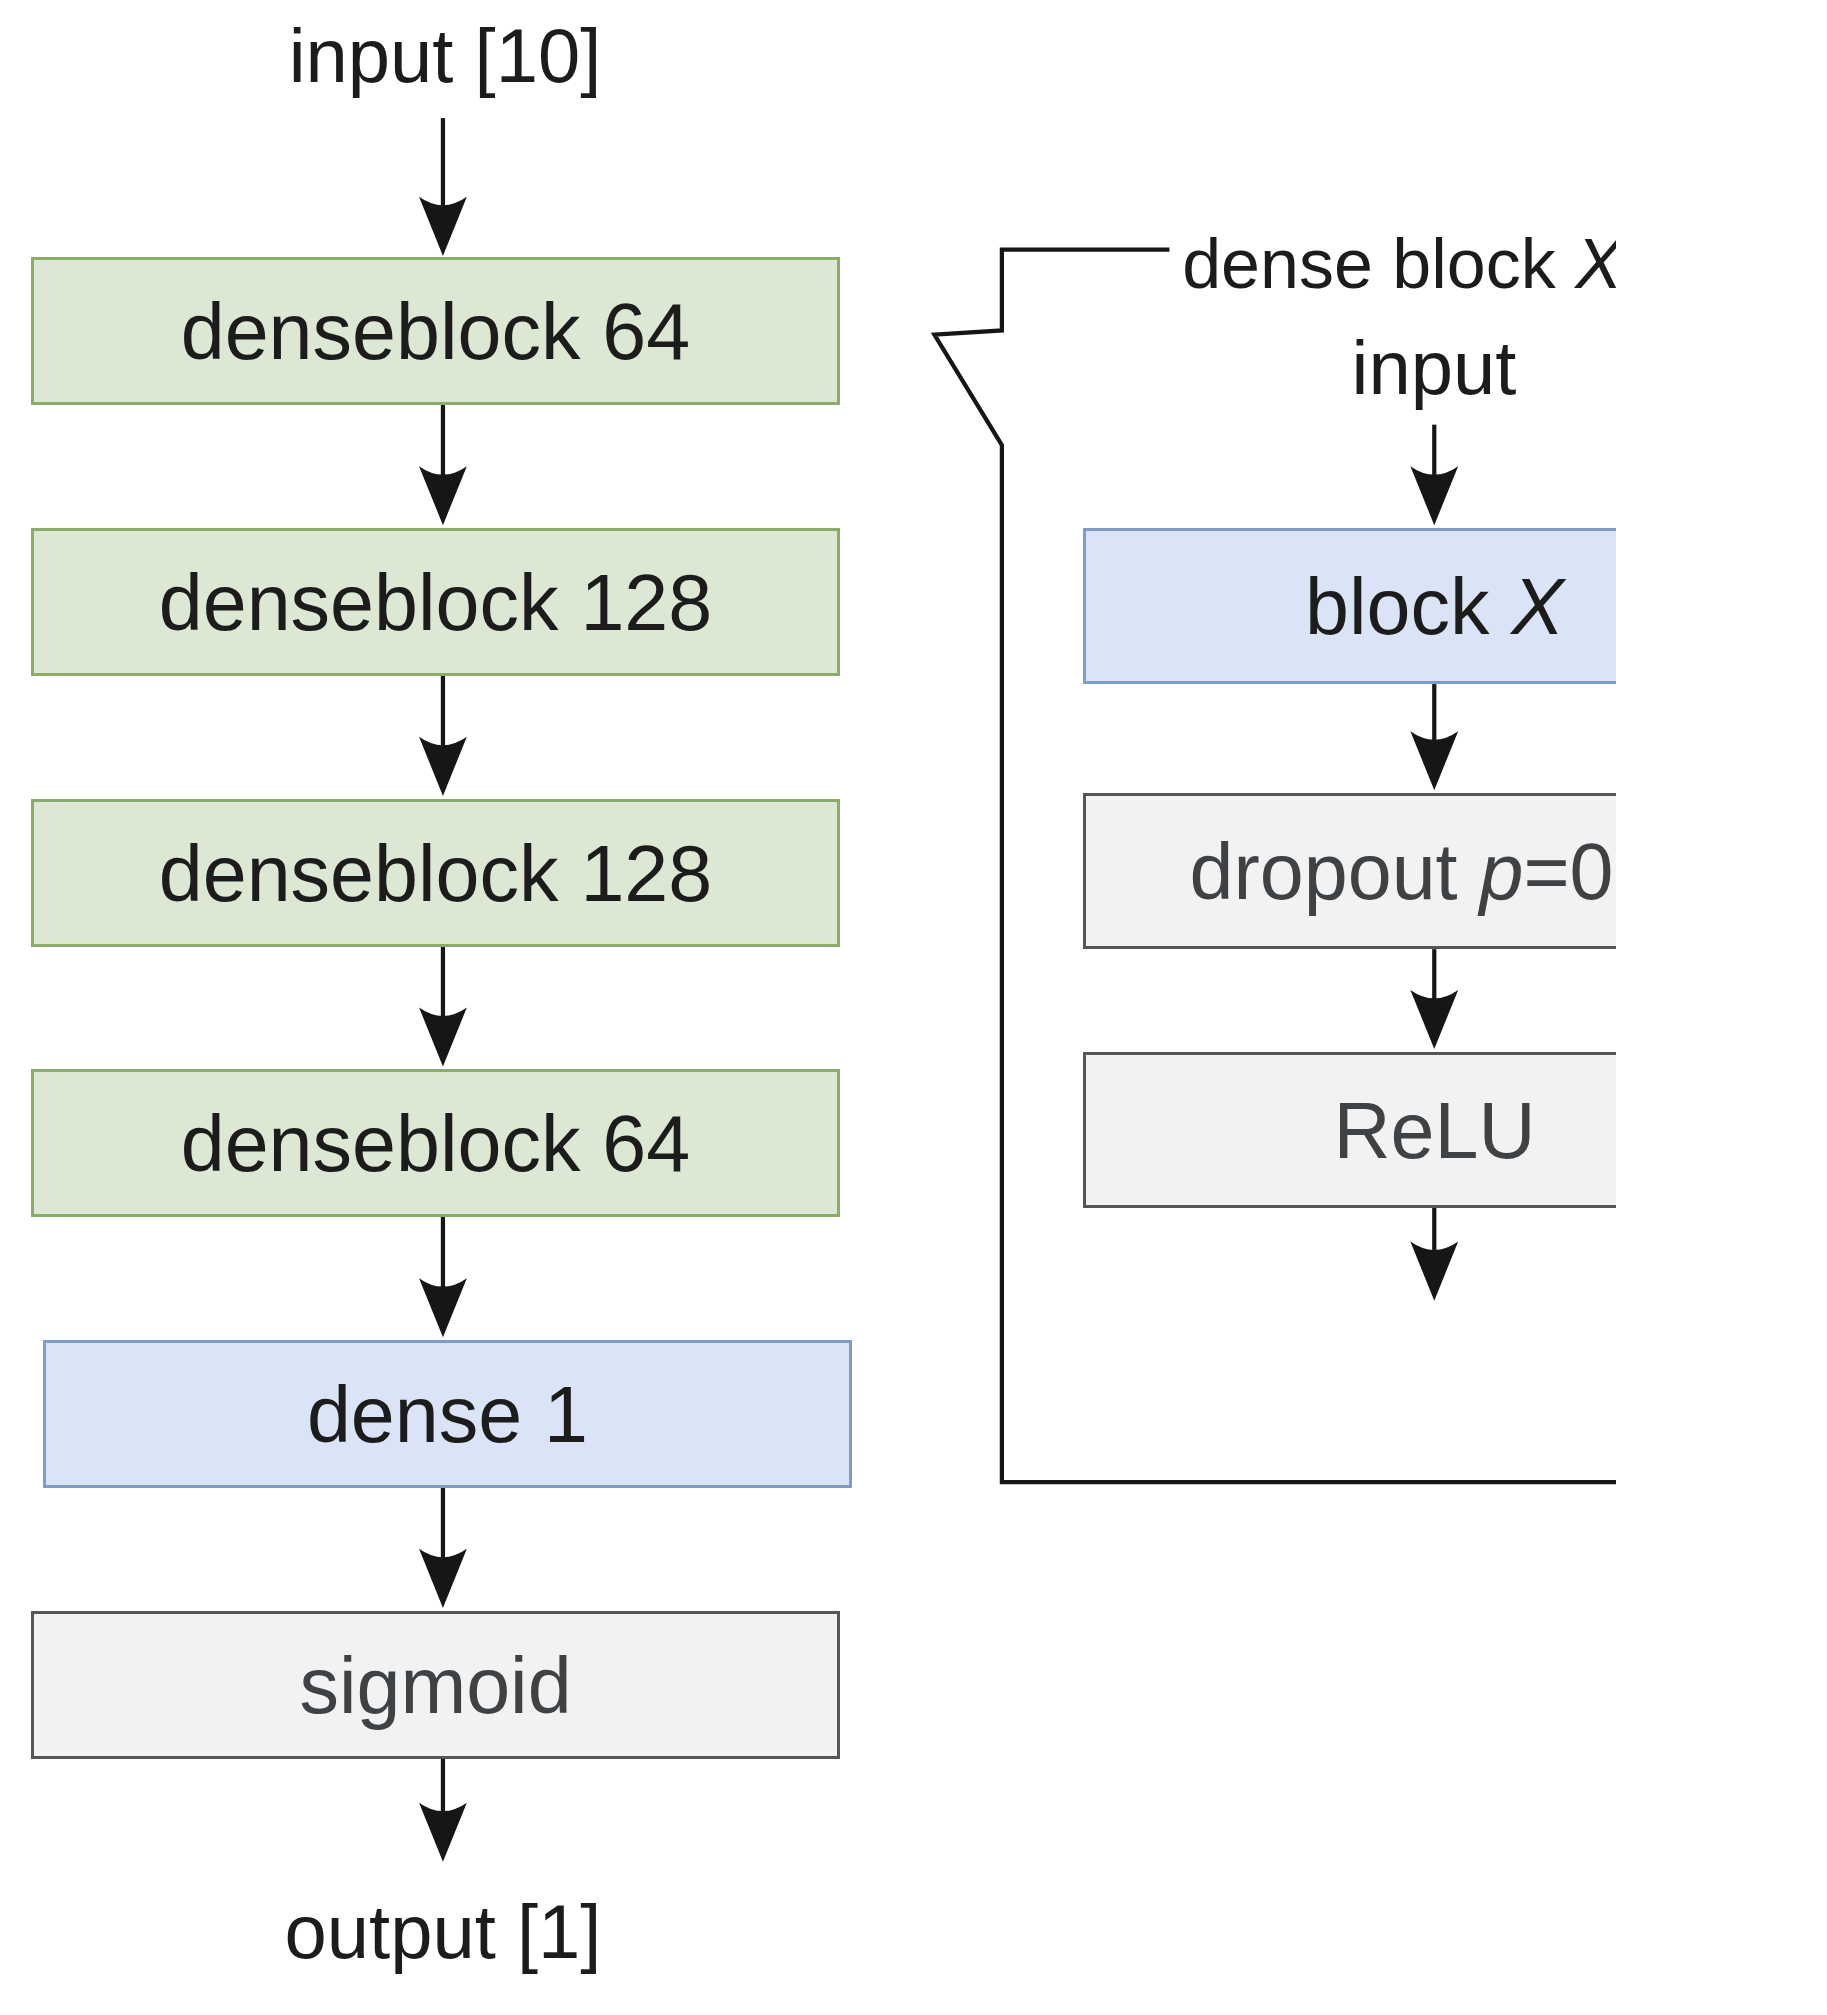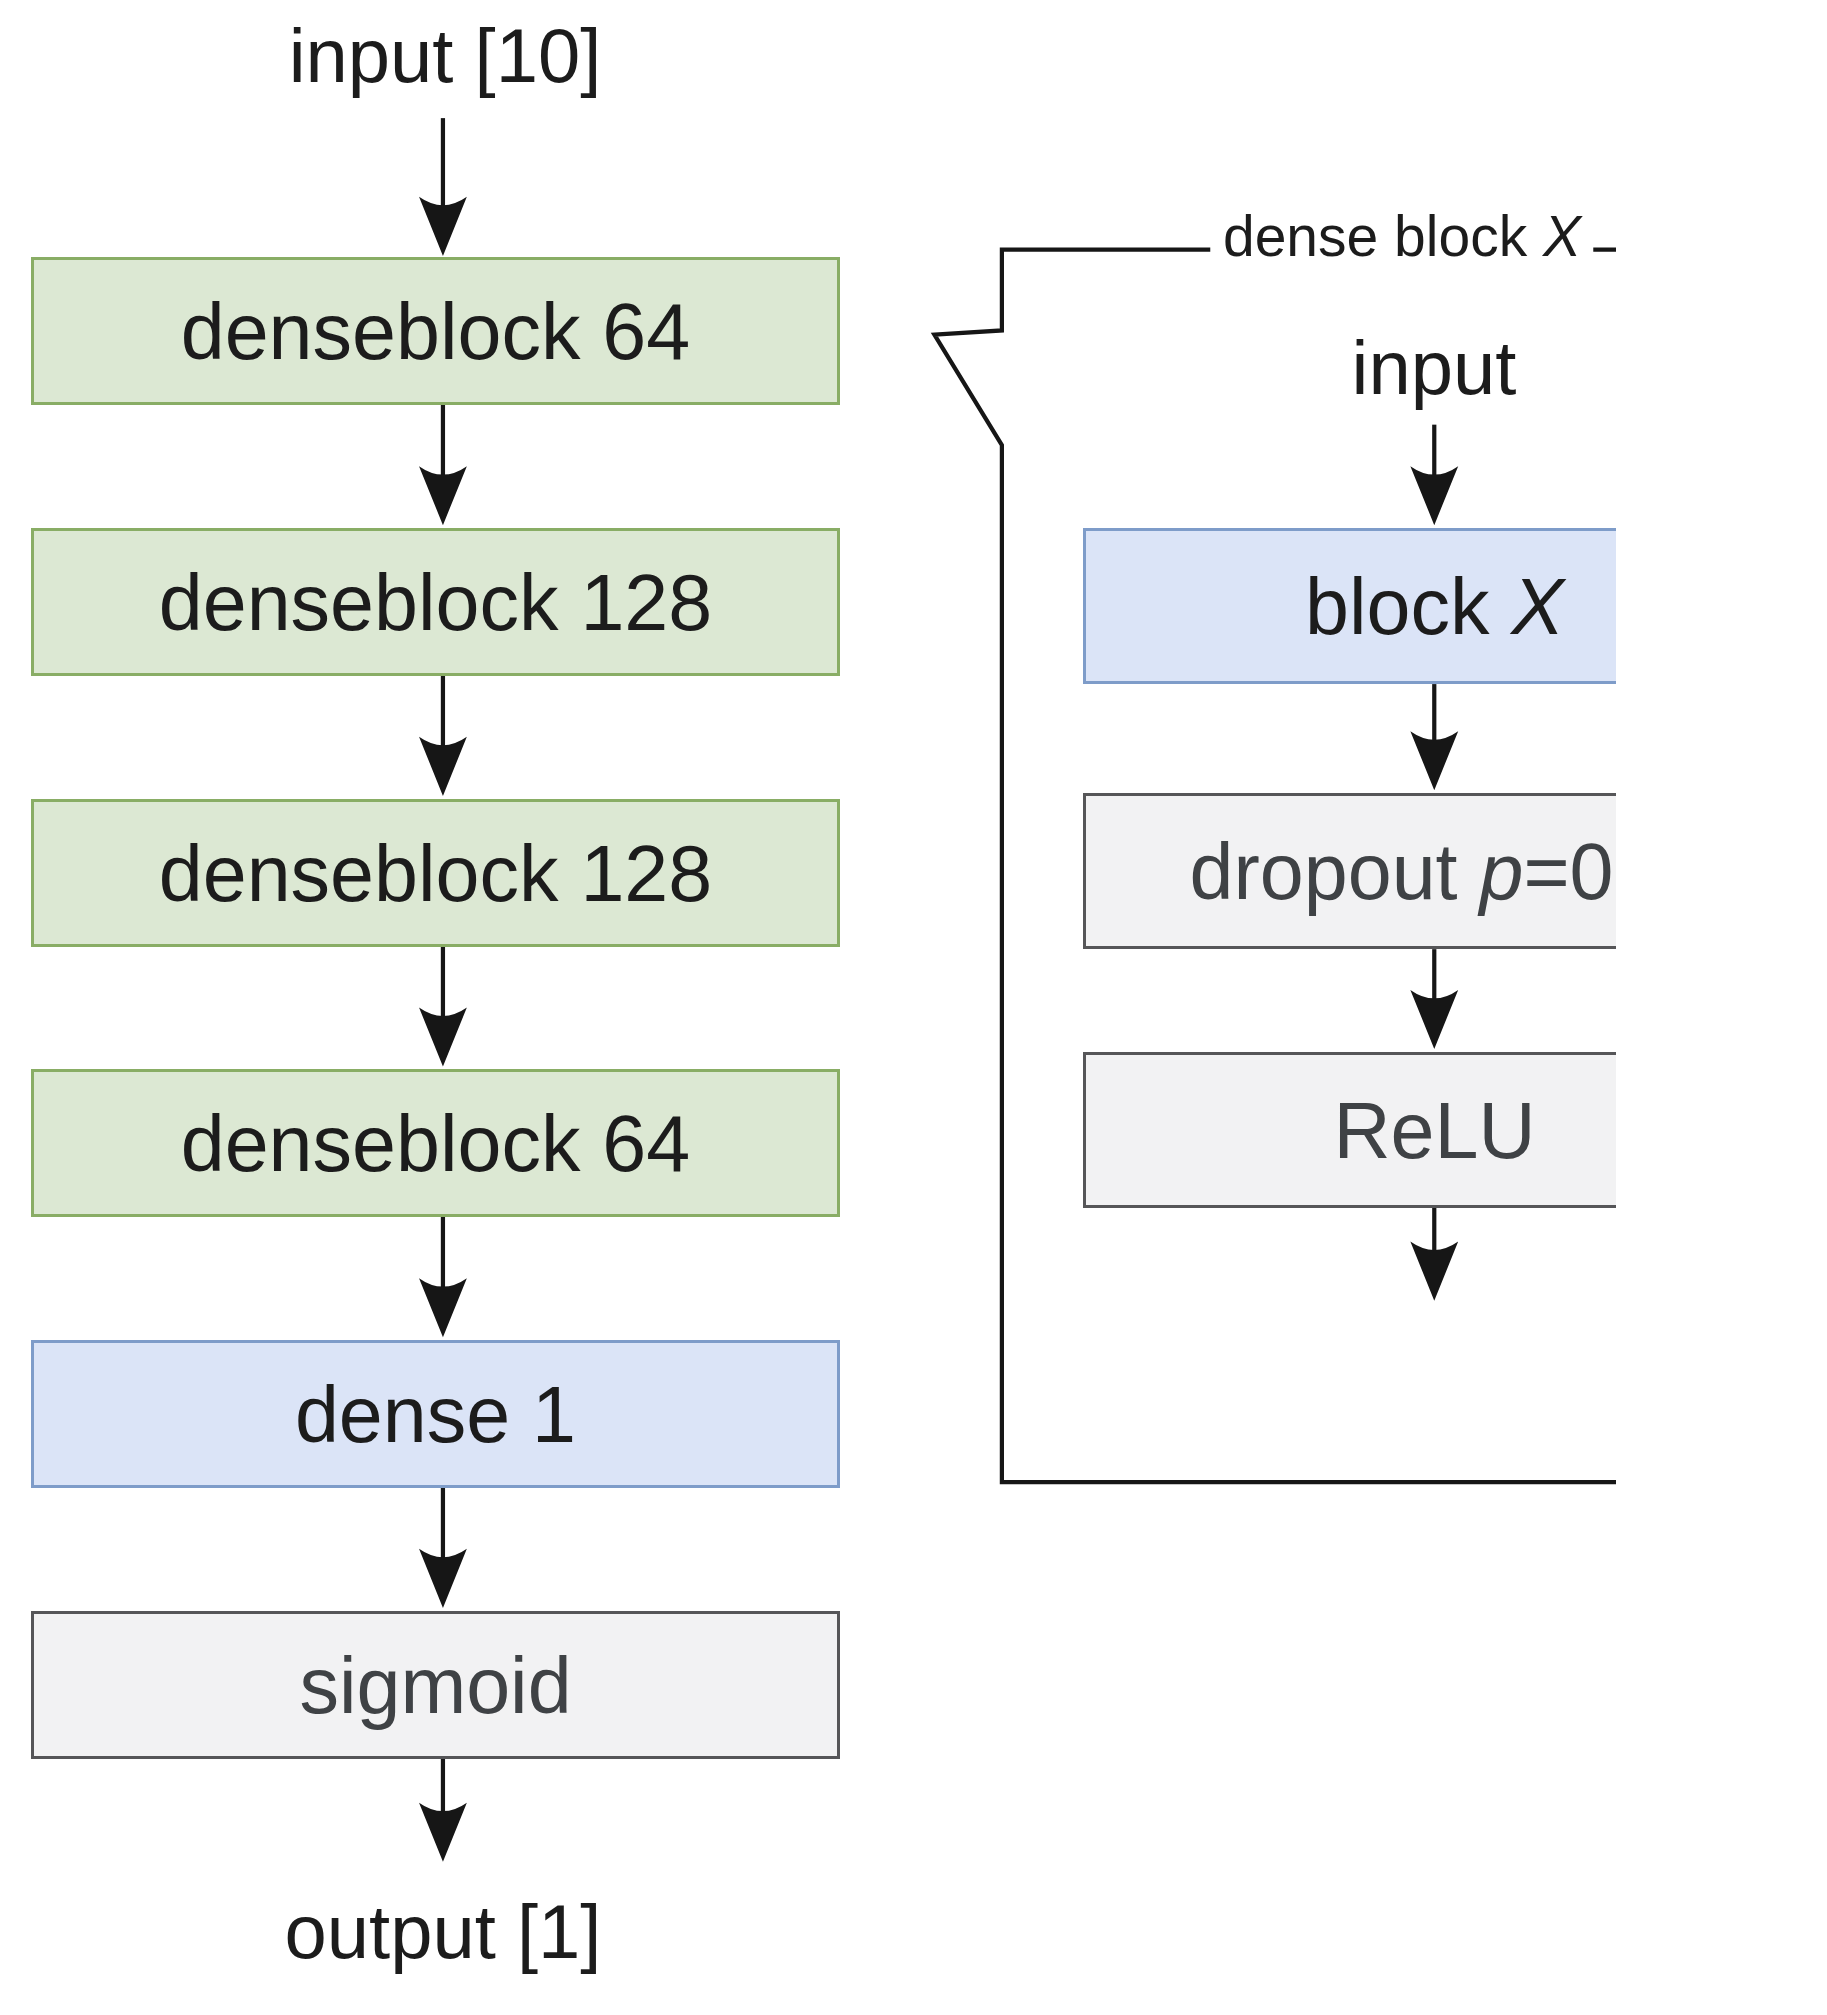--- a/index.html
+++ b/index.html
@@ -27,22 +27,22 @@
   .detail-box{left:1083px; width:703px; height:156px;}
   .green{background:var(--green_fill); border:3.5px solid var(--green_border); color:var(--text);}
   .blue{background:var(--blue_fill); border:3.5px solid var(--blue_border); color:var(--text);}
   .gray{background:var(--gray_fill); border:3.5px solid var(--gray_border); color:var(--muted_text);}
   .freetext{
     position:absolute; z-index:2; transform:translate(-50%,-50%);
     white-space:nowrap; font-size:76px; line-height:1; color:var(--text);
   }
   .panel-title{
     position:absolute; z-index:3; transform:translate(-50%,-50%);
-    left:1402px; top:236px; background:var(--bg); padding:0 12.7px;
-    white-space:nowrap; font-size:57px; line-height:1; color:var(--text);
+    left:1402px; top:264px; background:var(--bg); padding:0 12.7px;
+    white-space:nowrap; font-size:70px; line-height:1; color:var(--text);
   }
   i{font-style:italic;}
 </style>
 </head>
 <body>
 
 <div id="canvas">
 
   <svg id="connector-svg" width="1828" height="2015" viewBox="0 0 2600 2866">
     <path class="outline" d="M 1425 355 L 2563 355 L 2563 2108 L 1425 2108 L 1425 633 L 1329 476 L 1425 470 Z"></path>
@@ -83,21 +83,21 @@
   </div>
 
   <div class="node main-box green" style="top:799px;">
     <span>denseblock 128</span>
   </div>
 
   <div class="node main-box green" style="top:1069px;">
     <span>denseblock 64</span>
   </div>
 
-  <div class="node main-box blue" style="top:1340px;">
+  <div class="node main-box blue" style="top:1340px;margin-left:12px;">
     <span>dense 1</span>
   </div>
 
   <div class="node main-box gray" style="top:1611px;">
     <span>sigmoid</span>
   </div>
 
   <div class="freetext" style="left:443px; top:1932px;">output [1]</div>
 
   <div class="panel-title">

